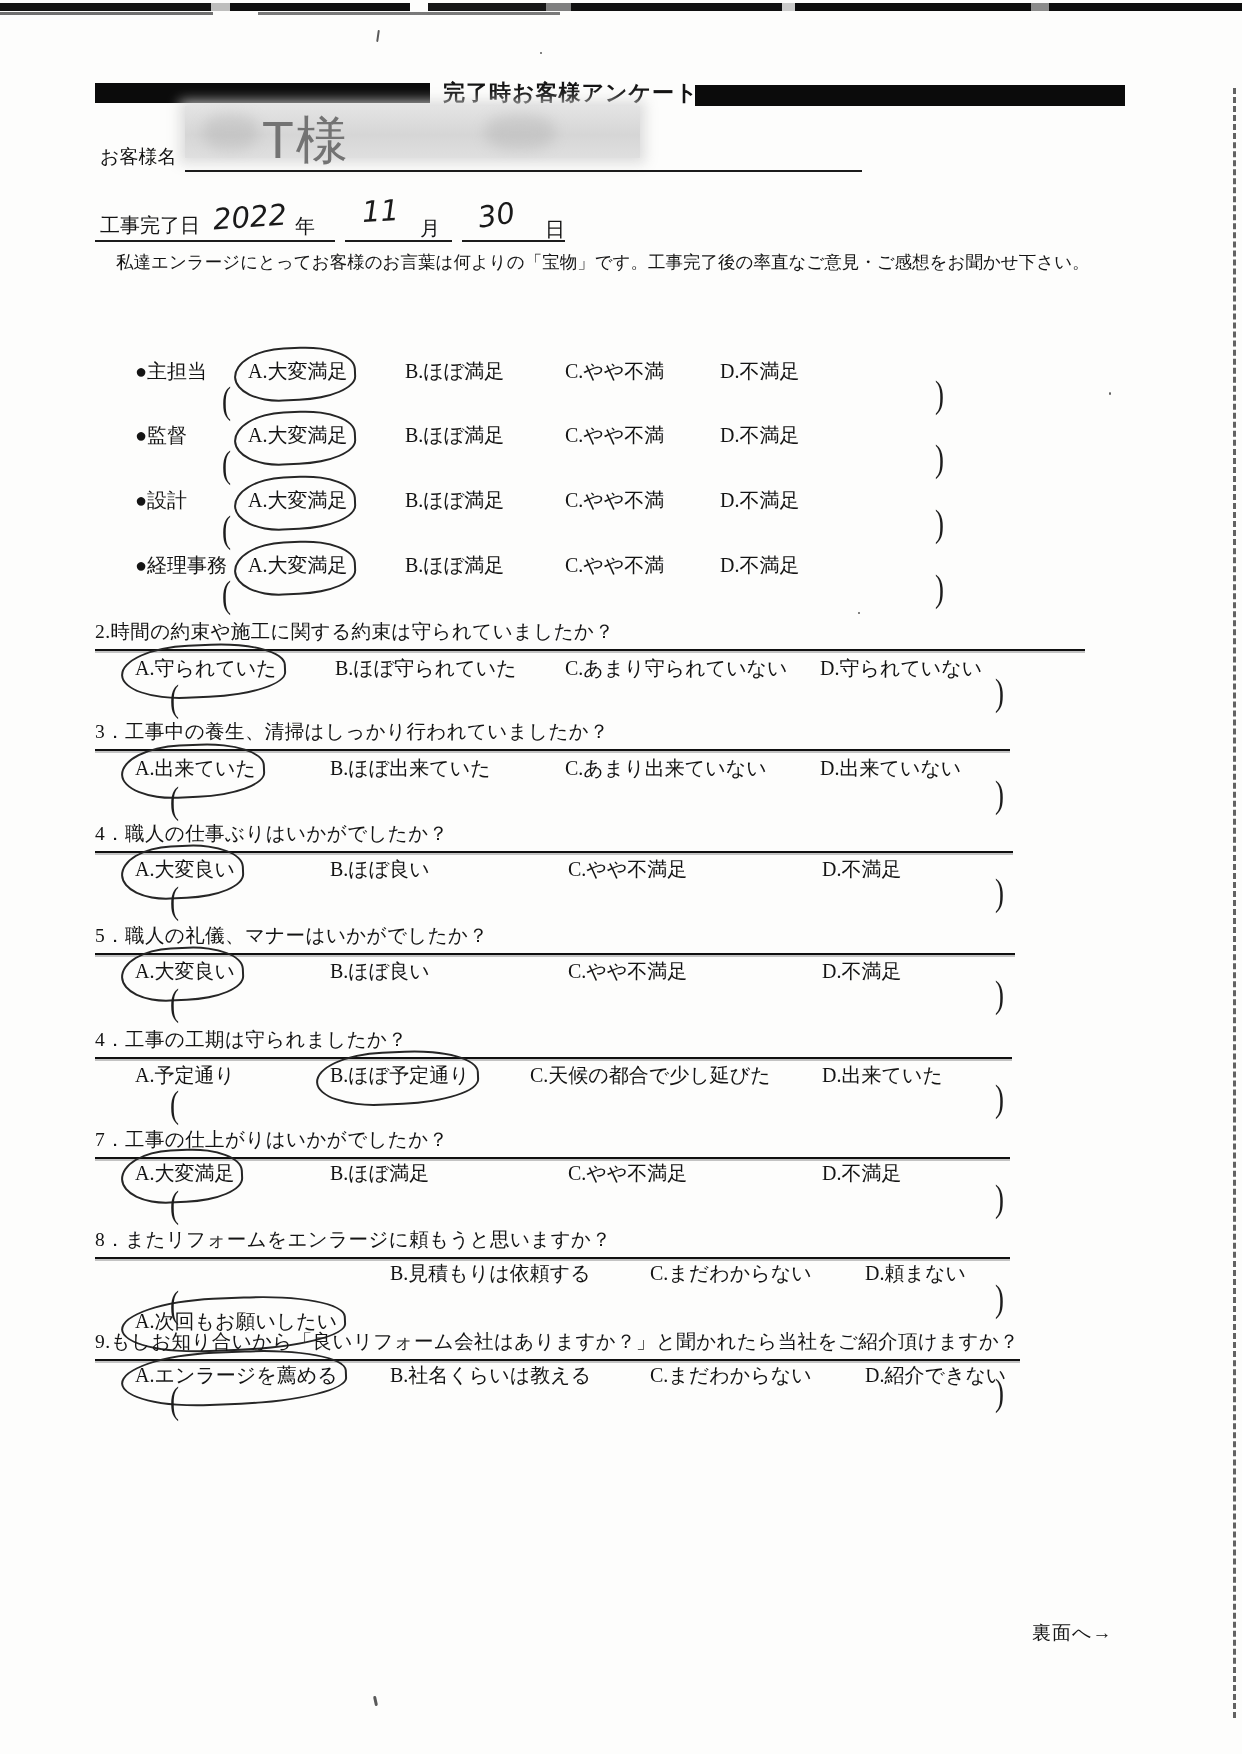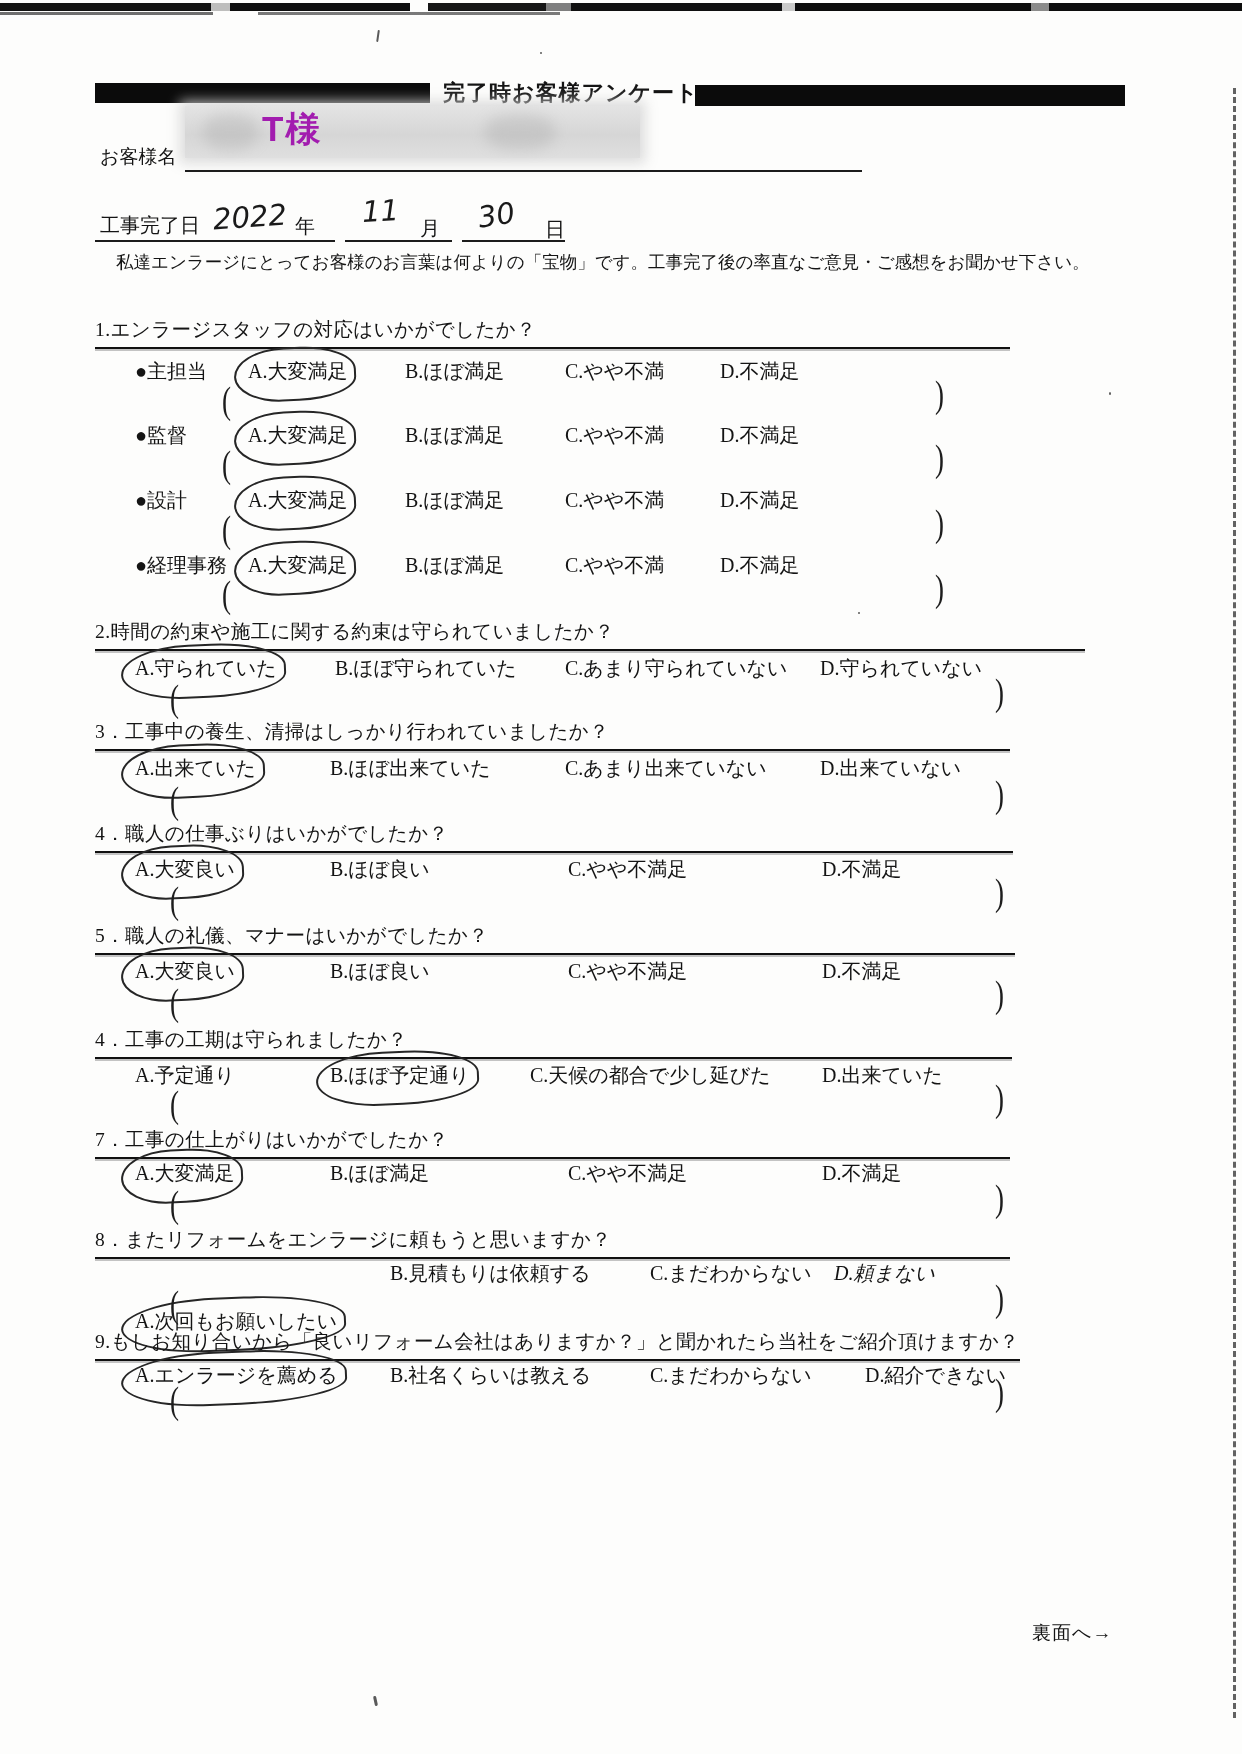--- a/index.html
+++ b/index.html
@@ -21,22 +21,22 @@
   .speck { background:#5a5a5a; border-radius:50%; }
 
   
   .bar { background:#0b0b0b; }
   .doc-title { font-family:"Liberation Sans", sans-serif; font-weight:bold;
                font-size:22px; letter-spacing:1px; white-space:nowrap; }
 
   
   .name-box { background:linear-gradient(180deg,#e4e4e4,#d6d6d6 55%,#dfdfdf);
               box-shadow:0 0 12px 5px rgba(214,214,214,.85); }
-  .name-value { font-family:"Liberation Sans", sans-serif; font-weight:bold;
-                font-size:35px; letter-spacing:2px; color:#a21caf; }
+  .name-value { font-family:"Liberation Sans", sans-serif; font-weight:normal;
+                font-size:52px; letter-spacing:2px; color:#737373; }
   .smudge { filter:blur(7px); background:#9d9d9d; opacity:.28; border-radius:40%; }
   .label { font-size:19px; white-space:nowrap; }
   .u-line { border-top:2.4px solid #1c1c1c; }
 
   
   .hand { font-family:"DejaVu Sans", sans-serif; font-style:italic;
           font-size:29px; color:#1a1a1a; white-space:nowrap; }
 
   .intro { font-size:17.5px; white-space:nowrap; }
 
@@ -85,21 +85,20 @@
   <div class="abs hand" style="left:362px;top:194px;transform:rotate(-3deg)">11</div>
   <div class="abs label" style="left:420px;top:215px;font-size:20px">月</div>
   <div class="abs hand" style="left:478px;top:198px;transform:rotate(-9deg)">30</div>
   <div class="abs label" style="left:545px;top:216px;font-size:20px">日</div>
   <div class="abs u-line" style="left:95px;top:240px;width:240px"></div>
   <div class="abs u-line" style="left:345px;top:240px;width:107px"></div>
   <div class="abs u-line" style="left:462px;top:240px;width:103px"></div>
 
   <div class="abs intro" style="left:116px;top:250px">私達エンラージにとってお客様のお言葉は何よりの「宝物」です。工事完了後の率直なご意見・ご感想をお聞かせ下さい。</div>
 
-  <div class="abs q-title" style="left:95px;top:316px;width:915px">1.エンラージスタッフの対応はいかがでしたか？</div>
   <div class="abs q-row" style="top:358px">
     <span class="row-label" style="left:135px">●主担当</span>
   <span class="opt circled" style="left: 248px;">A.大変満足</span>
       <span class="opt" style="left: 405px;">B.ほぼ満足</span>
       <span class="opt" style="left: 565px;">C.やや不満</span>
       <span class="opt" style="left: 720px;">D.不満足</span>
     </div>
   <div class="abs paren" style="left:222px;top:388px">(</div>
   <div class="abs paren" style="left:935px;top:382px">)</div>
 
@@ -191,21 +190,21 @@
       <span class="opt" style="left: 822px;">D.不満足</span>
     </div>
   <div class="abs paren" style="left:170px;top:1192px">(</div>
   <div class="abs paren" style="left:995px;top:1186px">)</div>
 
   <div class="abs q-title" style="left:95px;top:1226px;width:915px">8．またリフォームをエンラージに頼もうと思いますか？</div>
   <div class="abs q-row" style="top:1260px">
       <span class="opt circled" style="left: 135px; margin-top: 48px;">A.次回もお願いしたい</span>
       <span class="opt" style="left: 390px;">B.見積もりは依頼する</span>
       <span class="opt" style="left: 650px;">C.まだわからない</span>
-      <span class="opt" style="left: 834px; font-style: italic;">D.頼まない</span>
+      <span class="opt" style="left: 865px;">D.頼まない</span>
     </div>
   <div class="abs paren" style="left:170px;top:1292px">(</div>
   <div class="abs paren" style="left:995px;top:1286px">)</div>
 
   <div class="abs q-title" style="left:95px;top:1328px;width:925px">9.もしお知り合いから「良いリフォーム会社はありますか？」と聞かれたら当社をご紹介頂けますか？</div>
   <div class="abs q-row" style="top:1362px">
       <span class="opt circled" style="left: 135px;">A.エンラージを薦める</span>
       <span class="opt" style="left: 390px;">B.社名くらいは教える</span>
       <span class="opt" style="left: 650px;">C.まだわからない</span>
       <span class="opt" style="left: 865px;">D.紹介できない</span>

